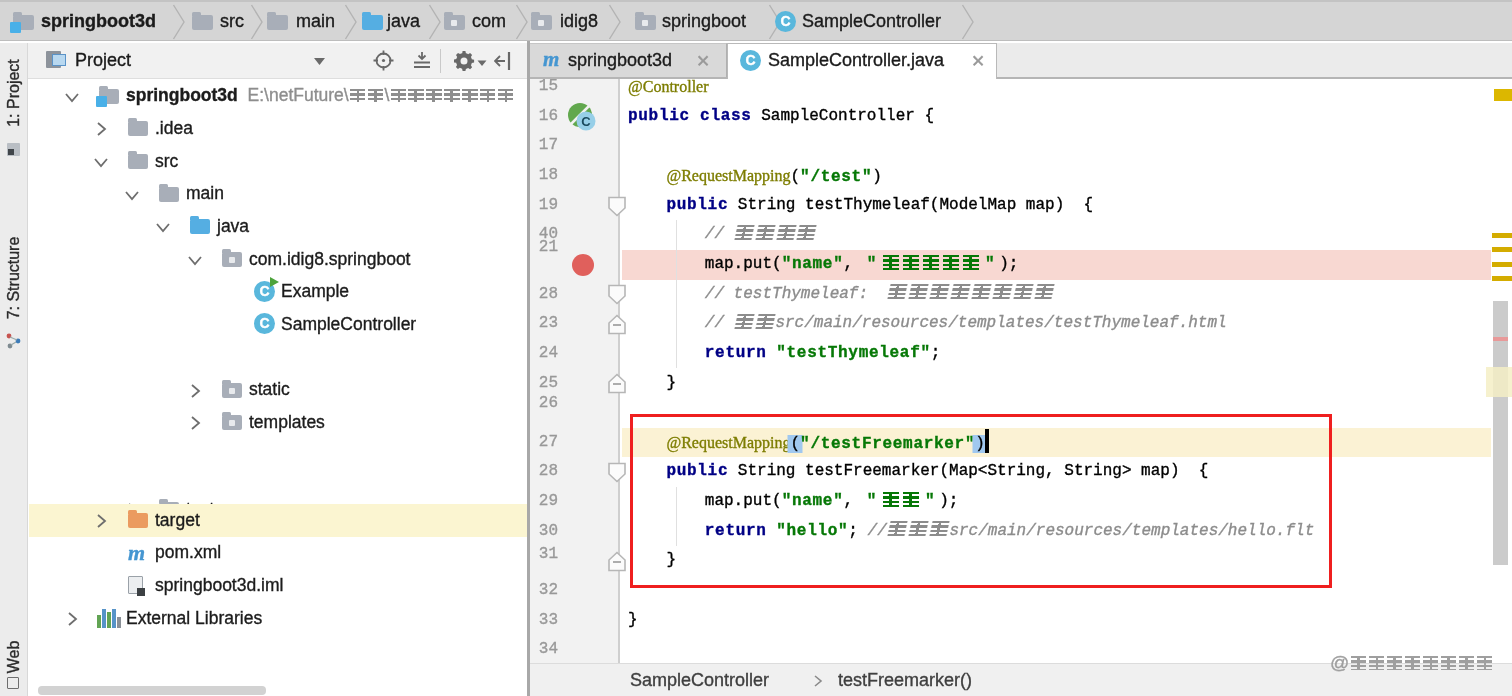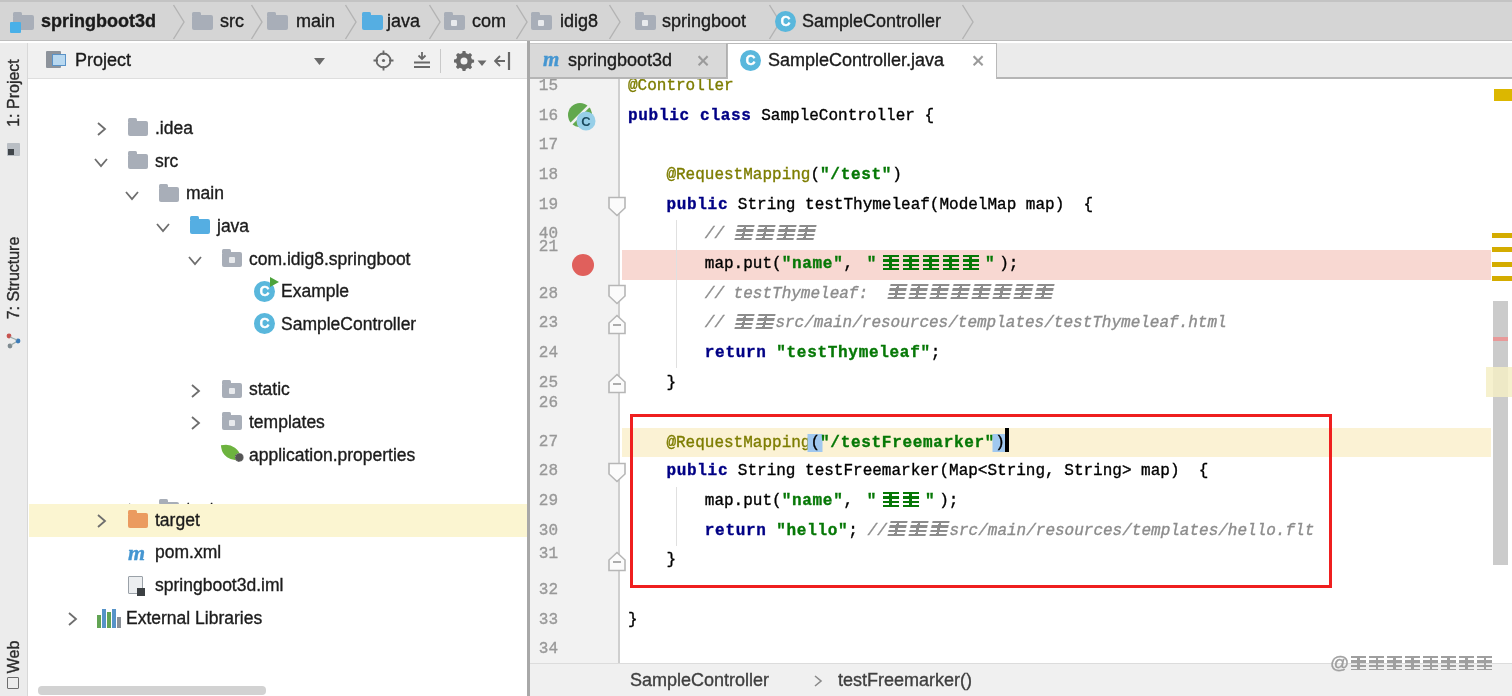--- a/index.html
+++ b/index.html
@@ -63,21 +63,21 @@
 .extlib .b5 { left:20px; height:11px; }
 #treehsb { position:absolute; left:38px; top:686px; width:228px; height:9px; background:#d2d2d2; border-radius:4px; }
 
 
 #editor { position:absolute; left:530px; top:79px; width:982px; height:584px; background:#fff; overflow:hidden; }
 #gutter { position:absolute; left:0; top:0; width:90px; height:584px; background:#f2f2f2; border-right:2px solid #cfcfcf; }
 .ln { position:absolute; left:0; width:28px; height:29.63px; line-height:29.63px; text-align:right; font:16px/29.63px "Liberation Mono",monospace; color:#999; }
 .cl { position:absolute; left:98px; height:29.63px; font:16px/29.63px "Liberation Mono",monospace; color:#000; white-space:pre; }
 .k { color:#000085; font-weight:bold; letter-spacing:0.7px; }
 .s { color:#067806; font-weight:bold; letter-spacing:0.7px; }
-.a { color:#7d7d00; }
+.a { color:#7d7d00;font-family:Liberation Serif, serif; }
 .c { color:#8c8c8c; font-style:italic; }
 .sel { background:#a0c8ef; box-shadow:2.5px 0 #a0c8ef,-2.5px 0 #a0c8ef; }
 .caret { display:inline-block; width:4px; height:24px; background:#000; vertical-align:-5px; }
 .fm { position:absolute; left:77px; }
 .rowhl { position:absolute; left:92px; width:869px; height:29.63px; }
 .iguide { position:absolute; width:1px; background:#e0e0e0; }
 
 #redrect { position:absolute; left:630px; top:414px; width:702px; height:174px; border:3px solid #ef1f1f; z-index:30; }
 #bbar { position:absolute; left:530px; top:663px; width:982px; height:33px; background:#f0f0f0; border-top:1px solid #dcdcdc; }
 #wm { position:absolute; left:1330px; top:652px; font-size:19px; color:#9f9f9f; z-index:40; white-space:nowrap; }
@@ -188,20 +188,29 @@
     <span class="tabx" style="left:166px;">✕</span>
   </div>
   <div id="tab2">
     <span class="tclsic" style="left:12px;">C</span>
     <span class="tabtxt" style="left:40px;">SampleController.java</span>
     <span class="tabx" style="left:243px;">✕</span>
   </div>
 </div>
 
 <div id="ppanel">
+<div class="trow" style="top:0.7px">
+      <svg class="tch" style="left:34px" width="18" height="18" viewBox="0 0 18 18">
+        <path d="M3 6 L9 13 L15 6" fill="none" stroke="#6e6e6e" stroke-width="1.8"></path>
+      </svg>
+      <span class="tfold froot" style="left:70px">
+        <i class="rootsq"></i>
+      </span>
+      <span class="tlabel" style="left:97px"><b>springboot3d</b>&nbsp; <span class="gp">E:\netFuture\<i class="cj tp"></i><i class="cj tp"></i>\<i class="cj tp"></i><i class="cj tp"></i><i class="cj tp"></i><i class="cj tp"></i><i class="cj tp"></i><i class="cj tp"></i><i class="cj tp"></i></span></span>
+    </div>
     <div class="trow" style="top:33.4px">
       <svg class="tch" style="left:63px" width="18" height="18" viewBox="0 0 18 18">
         <path d="M6 3 L13 9 L6 15" fill="none" stroke="#6e6e6e" stroke-width="1.8"></path>
       </svg>
       <span class="tfold" style="left:99px"></span>
       <span class="tlabel" style="left:126px">.idea</span>
     </div>
     <div class="trow" style="top:66.0px">
       <svg class="tch" style="left:63px" width="18" height="18" viewBox="0 0 18 18">
         <path d="M3 6 L9 13 L15 6" fill="none" stroke="#6e6e6e" stroke-width="1.8"></path>
@@ -250,26 +259,20 @@
       <span class="tlabel" style="left:220px">static</span>
     </div>
     <div class="trow" style="top:327.3px">
       <svg class="tch" style="left:157px" width="18" height="18" viewBox="0 0 18 18">
         <path d="M6 3 L13 9 L6 15" fill="none" stroke="#6e6e6e" stroke-width="1.8"></path>
       </svg>
       <span class="tfold" style="left:193px">
         <i class="pkgdot"></i>
       </span>
       <span class="tlabel" style="left:220px">templates</span>
-    </div>
-    <div class="trow" style="top:360.0px">
-      <span class="leaf" style="left:193px">
-        <i class="gear2"></i>
-      </span>
-      <span class="tlabel" style="left:220px">application.properties</span>
     </div>
     <div class="trow" style="top:414px">
       <svg class="tch" style="left:94px" width="18" height="18" viewBox="0 0 18 18">
         <path d="M6 3 L13 9 L6 15" fill="none" stroke="#6e6e6e" stroke-width="1.8"></path>
       </svg>
       <span class="tfold" style="left:130px"></span>
       <span class="tlabel" style="left:157px">test</span>
     </div>
     <div class="hlrow" style="top:425.3px"></div>
     <div class="trow" style="top:425.3px">

